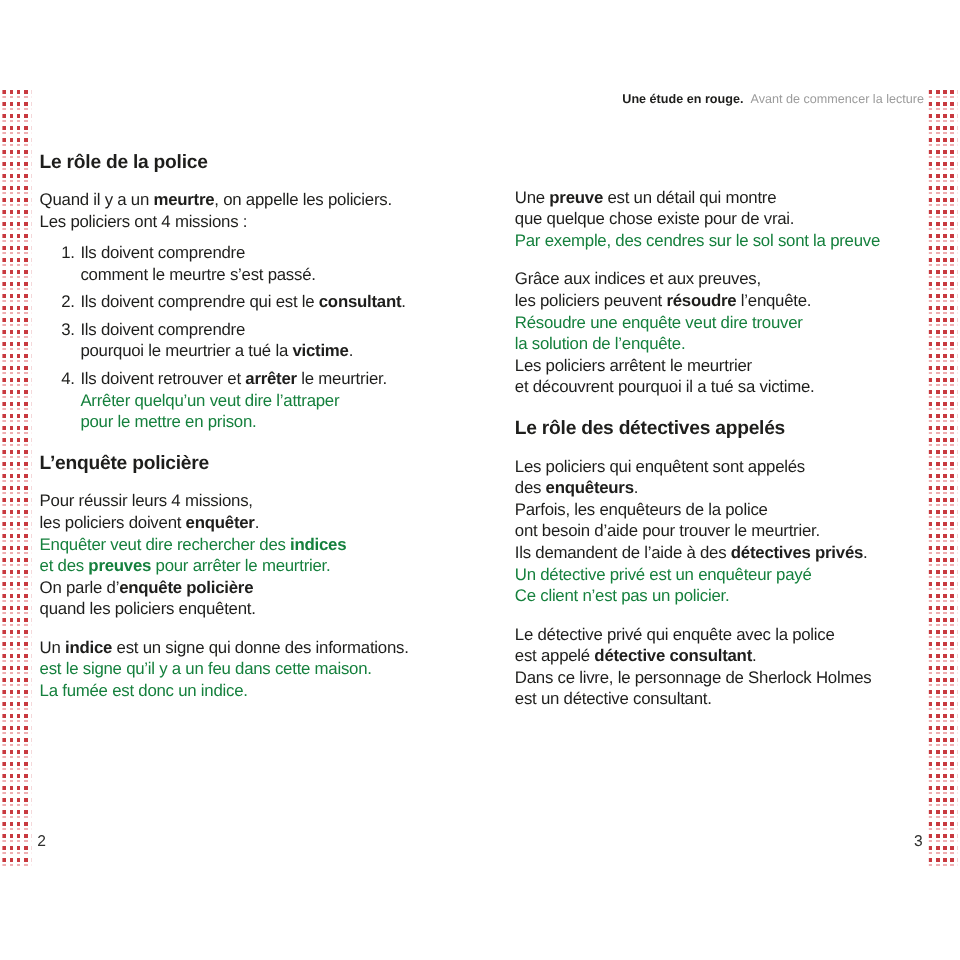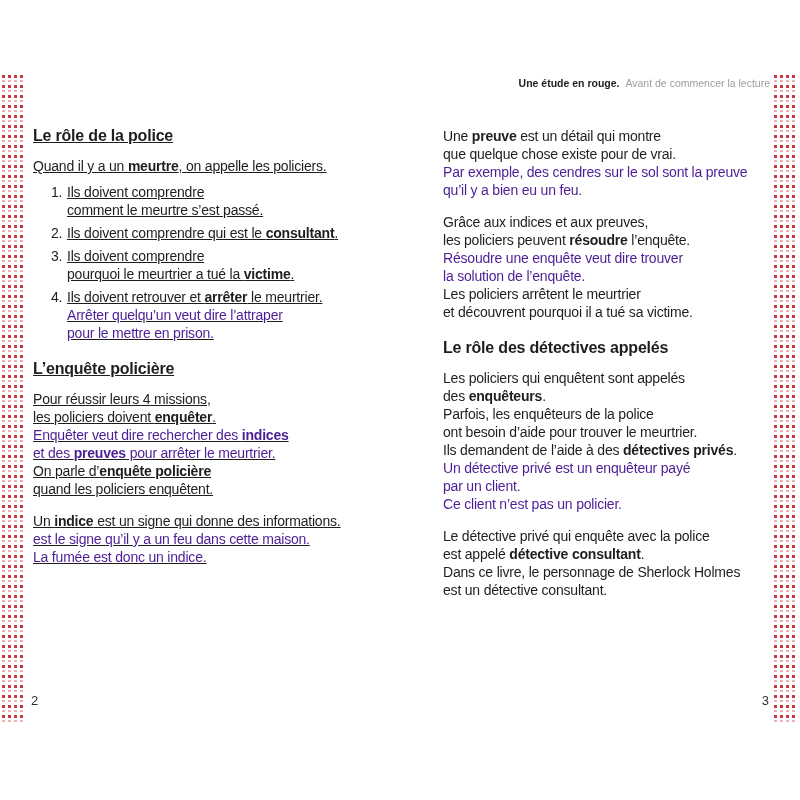--- a/index.html
+++ b/index.html
@@ -18,29 +18,29 @@
   .dots.right{right:2px;}
   
   .header{
     position:absolute;top:77px;right:30px;font-size:10.5px;line-height:13px;
     letter-spacing:0;white-space:nowrap;
   }
   .header .ht{font-weight:bold;color:#1e1e1c;margin-top:24px;}
   .header .hs{color:#9c9c9c;margin-left:3px;margin-top:36px;}
   
   .col{position:absolute;top:127px;font-size:14px;line-height:18px;letter-spacing:-0.2px;}
-  .col-left{left:33px;width:400px;text-decoration:underline;}
-  .col-right{left:443px;width:330px;}
+  .col-left{left:33px;width:400px;}
+  .col-right{left:429px;width:330px;margin-top:28px;}
   .heading{font-size:16px;font-weight:bold;line-height:18px;margin:18px 0 12px;white-space:nowrap;letter-spacing:-0.2px;}
   .para{margin:14px 0 0;}
   .list{margin:8px 0 0;}
   .col > :first-child{margin-top:0;}
   .heading + .para{margin-top:0;}
   .line{white-space:nowrap;}
-  .line.gray{color:#4c1d95;}
+  .line.gray{color:#15803d;}
   .seg.b{font-weight:bold;}
   .list-item{position:relative;padding-left:34px;}
   .list-item + .list-item{margin-top:5px;}
   .num{position:absolute;left:18px;top:0;}
   
   .pageno{position:absolute;top:693px;font-size:13px;color:#2f2f2d;}
   .pageno.pl{left:31px;}
   .pageno.pr{right:31px;}
 </style>
 </head>
@@ -52,20 +52,21 @@
 
   <div class="header">
     <span class="ht">Une étude en rouge.</span>
     <span class="hs">Avant de commencer la lecture</span>
   </div>
 
   <div class="col col-left" id="col-left">
       <div class="heading">Le rôle de la police</div>
       <div class="para">
         <div class="line"><span class="seg">Quand il y a un </span><span class="seg b">meurtre</span><span class="seg">, on appelle les policiers.</span></div>
+        <div class="line"><span class="seg">Les policiers ont 4 missions :</span></div>
       </div>
       <div class="list">
         <div class="list-item">
           <span class="num">1.</span>
           <div class="line"><span class="seg">Ils doivent comprendre</span></div>
           <div class="line"><span class="seg">comment le meurtre s’est passé.</span></div>
         </div>
         <div class="list-item">
           <span class="num">2.</span>
           <div class="line"><span class="seg">Ils doivent comprendre qui est le </span><span class="seg b">consultant</span><span class="seg">.</span></div>
@@ -95,39 +96,37 @@
         <div class="line"><span class="seg">Un </span><span class="seg b">indice</span><span class="seg"> est un signe qui donne des informations.</span></div>
         <div class="line gray"><span class="seg">est le signe qu’il y a un feu dans cette maison.</span></div>
         <div class="line gray"><span class="seg">La fumée est donc un indice.</span></div>
       </div>
     </div>
   <div class="col col-right" id="col-right">
       <div class="para">
         <div class="line"><span class="seg">Une </span><span class="seg b">preuve</span><span class="seg"> est un détail qui montre</span></div>
         <div class="line"><span class="seg">que quelque chose existe pour de vrai.</span></div>
         <div class="line gray"><span class="seg">Par exemple, des cendres sur le sol sont la preuve</span></div>
-        <div class="line gray"><span class="seg">qu’il y a bien eu un feu.</span></div>
       </div>
       <div class="para">
         <div class="line"><span class="seg">Grâce aux indices et aux preuves,</span></div>
         <div class="line"><span class="seg">les policiers peuvent </span><span class="seg b">résoudre</span><span class="seg"> l’enquête.</span></div>
         <div class="line gray"><span class="seg">Résoudre une enquête veut dire trouver</span></div>
         <div class="line gray"><span class="seg">la solution de l’enquête.</span></div>
         <div class="line"><span class="seg">Les policiers arrêtent le meurtrier</span></div>
         <div class="line"><span class="seg">et découvrent pourquoi il a tué sa victime.</span></div>
       </div>
       <div class="heading">Le rôle des détectives appelés</div>
       <div class="para">
         <div class="line"><span class="seg">Les policiers qui enquêtent sont appelés</span></div>
         <div class="line"><span class="seg">des </span><span class="seg b">enquêteurs</span><span class="seg">.</span></div>
         <div class="line"><span class="seg">Parfois, les enquêteurs de la police</span></div>
         <div class="line"><span class="seg">ont besoin d’aide pour trouver le meurtrier.</span></div>
         <div class="line"><span class="seg">Ils demandent de l’aide à des </span><span class="seg b">détectives privés</span><span class="seg">.</span></div>
         <div class="line gray"><span class="seg">Un détective privé est un enquêteur payé</span></div>
-        <div class="line gray"><span class="seg">par un client.</span></div>
         <div class="line gray"><span class="seg">Ce client n’est pas un policier.</span></div>
       </div>
       <div class="para">
         <div class="line"><span class="seg">Le détective privé qui enquête avec la police</span></div>
         <div class="line"><span class="seg">est appelé </span><span class="seg b">détective consultant</span><span class="seg">.</span></div>
         <div class="line"><span class="seg">Dans ce livre, le personnage de Sherlock Holmes</span></div>
         <div class="line"><span class="seg">est un détective consultant.</span></div>
       </div>
     </div>
 

